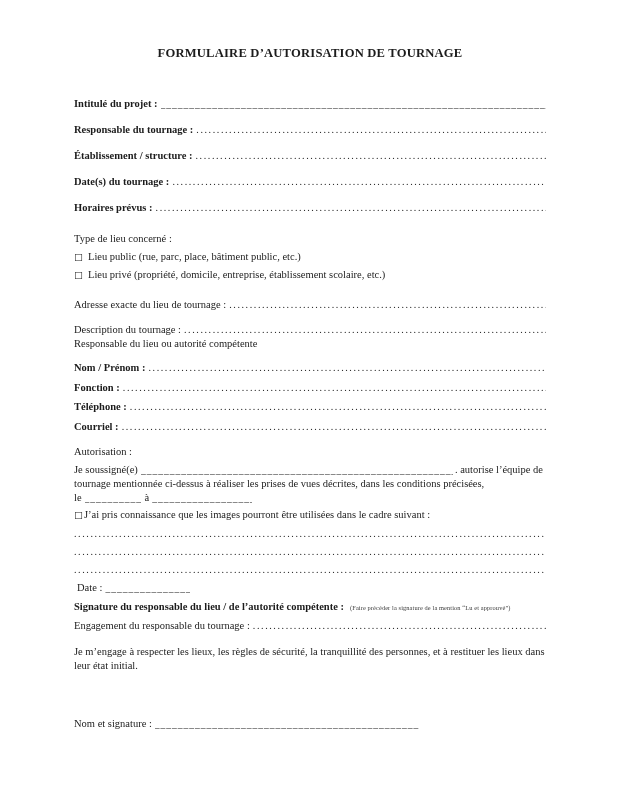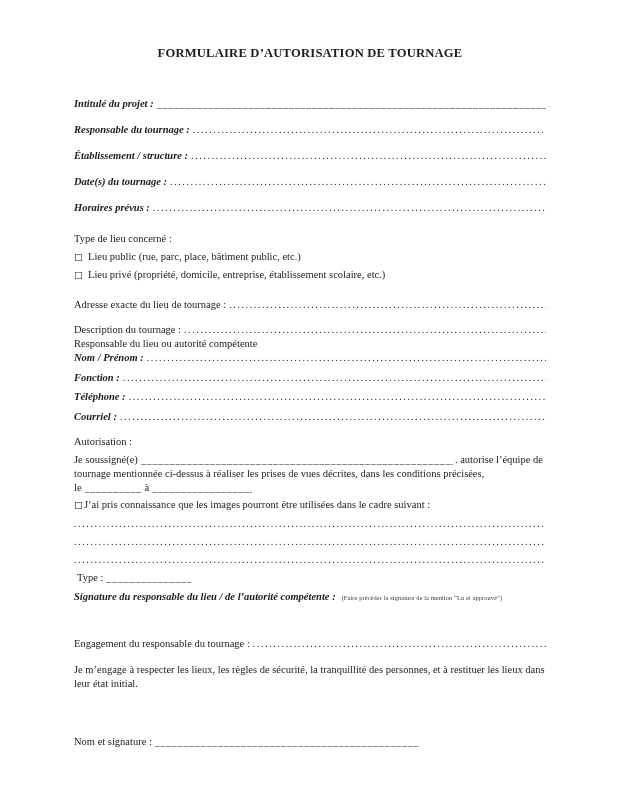--- a/index.html
+++ b/index.html
@@ -18,21 +18,21 @@
     text-align: center;
     font-weight: bold;
     font-size: 12.6px;
     line-height: 15px;
     margin-bottom: 36px;
     letter-spacing: 0.2px;
   }
 
   .row { display: flex; align-items: baseline; white-space: nowrap; }
   .row .lbl { flex: 0 0 auto; padding-right: 3px; }
-  .b { font-weight: bold; font-style: italic; }
+  .b { font-weight: bold; }
 
   .leader {
     flex: 1 1 auto;
     overflow: hidden;
     white-space: nowrap;
     min-width: 0;
   }
   .leader.dots  { letter-spacing: 1.6px; font-size: 10px; }
   .leader.dash  { letter-spacing: 1px;  font-size: 9.5px; }
   .leader.fixed { flex: 0 0 auto; }
@@ -41,27 +41,27 @@
   .w100 { width: 100px; }
   .w264 { width: 264px; }
 
   
   .mb12 { margin-bottom: 12px; }
   .mt7  { margin-top: 17px; }
   .mt4  { margin-top: 4px; }
   .mt16 { margin-top: 16px; }
   .mt11 { margin-top: 11px; }
   .mt13 { margin-top: 0; }
-  .mt10 { }
+  .mt10 { margin-top: 10px; }
   .mb5  { margin-bottom: 5.5px; }
   .mt12 { margin-top: 11.5px; }
   .mt3  { margin-top: 3px; }
   .mt5  { margin-top: 5px; }
   .mb4  { margin-bottom: 4px; }
-  .mt18 { margin-top: 32px; }
+  .mt18 { margin-top: 4px; }
   .mt28 { margin-top: 44px; }
 
   .checkbox {
     flex: 0 0 auto;
     font-family: "DejaVu Sans", sans-serif;
     font-size: 9.5px;
     padding-right: 5px;
     position: relative; top: -0.5px;
   }
   .checkbox.tight { padding-right: 1px; }
@@ -171,21 +171,21 @@
     <span class="leader dots">........................................................................................................................................................................................................................</span>
   </div>
   <div class="row mb4">
     <span class="leader dots">........................................................................................................................................................................................................................</span>
   </div>
   <div class="row mb4">
     <span class="leader dots">........................................................................................................................................................................................................................</span>
   </div>
 
   <div class="row mt4 indent3">
-    <span class="lbl">Type :</span>
+    <span class="lbl">Date :</span>
     <span class="leader dash fixed w85">________________________________________________________________________________________________________________________</span>
   </div>
 
   <div class="row mt5">
     <span class="lbl b">Signature du responsable du lieu / de l’autorité compétente :</span>
     <span class="note">(Faire précéder la signature de la mention “Lu et approuvé”)</span>
   </div>
 
   <div class="row mt18">
     <span class="lbl">Engagement du responsable du tournage :</span>

